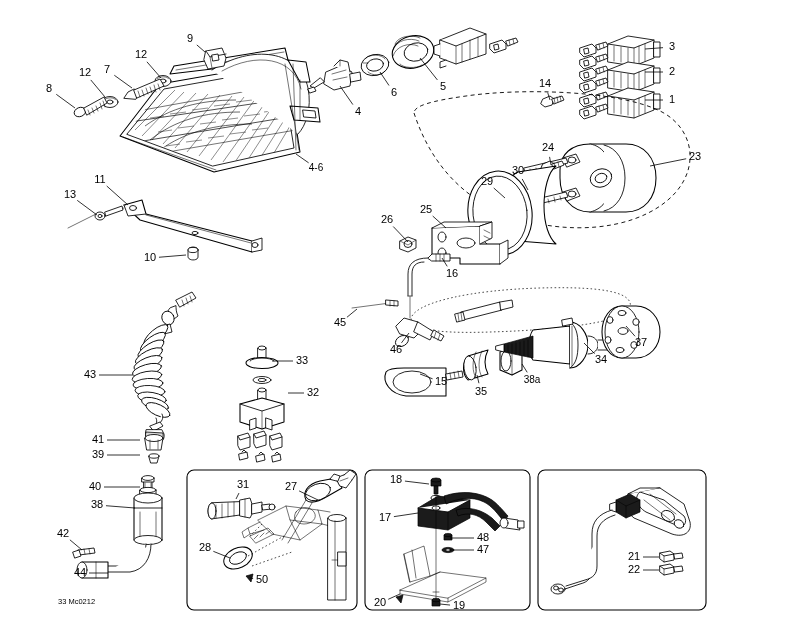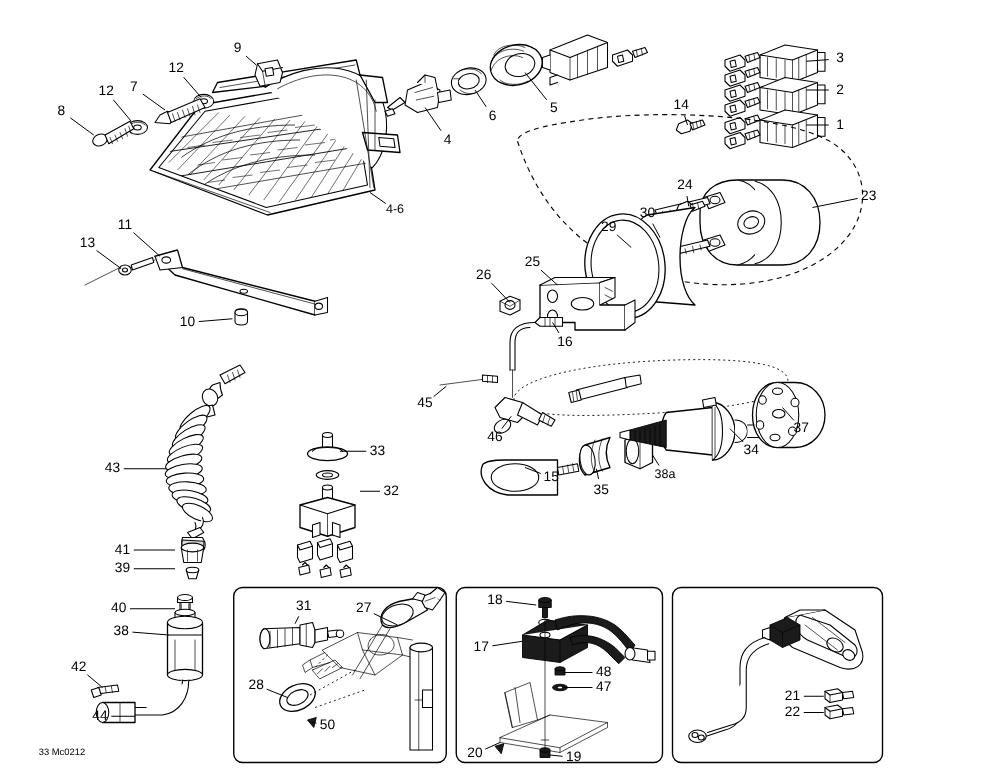--- a/index.html
+++ b/index.html
@@ -14,21 +14,21 @@
   .ld{stroke:#000;stroke-width:.8;fill:none;}
   .ol{stroke:#000;stroke-width:1.05;fill:#fff;stroke-linejoin:round;stroke-linecap:round;}
   .ol2{stroke:#000;stroke-width:.85;fill:#fff;stroke-linejoin:round;stroke-linecap:round;}
   .th{stroke:#000;stroke-width:.55;fill:none;stroke-linecap:round;}
   .hatch{stroke:#000;stroke-width:.45;fill:none;}
   .dash{stroke:#000;stroke-width:.9;fill:none;stroke-dasharray:4 3.4;}
   .dot{stroke:#000;stroke-width:.7;fill:none;stroke-dasharray:1.6 2.4;}
   .dkfill{fill:#1b1b1b;stroke:#000;stroke-width:.7;}
   .gyfill{fill:#d8d8d8;stroke:#000;stroke-width:.8;}
   .panel{stroke:#000;stroke-width:1.1;fill:none;}
-  .docid{font-family:"Liberation Sans",sans-serif;font-size:7.5px;fill:#333;}
+  .docid{font-family:"Liberation Sans",sans-serif;font-size:7.5px;fill:#333;margin-left:27px;}
 </style>
 </head>
 <body>
 
 <div id="sheet">
 
 <svg id="dgm" viewBox="0 0 800 619">
 
   <defs>
     <clipPath id="lensClip">

